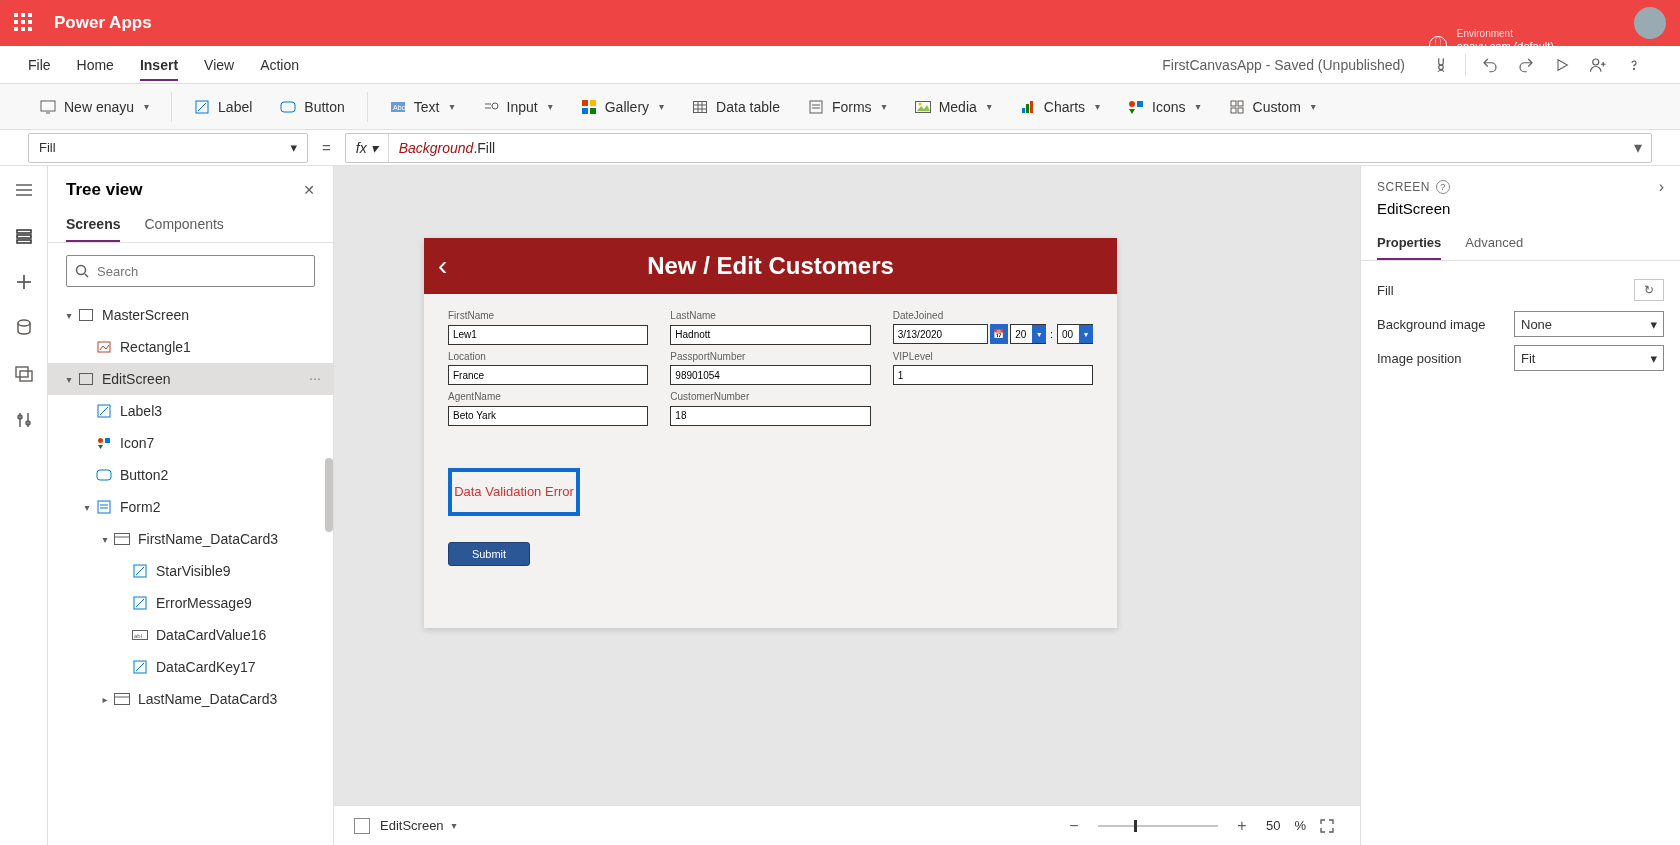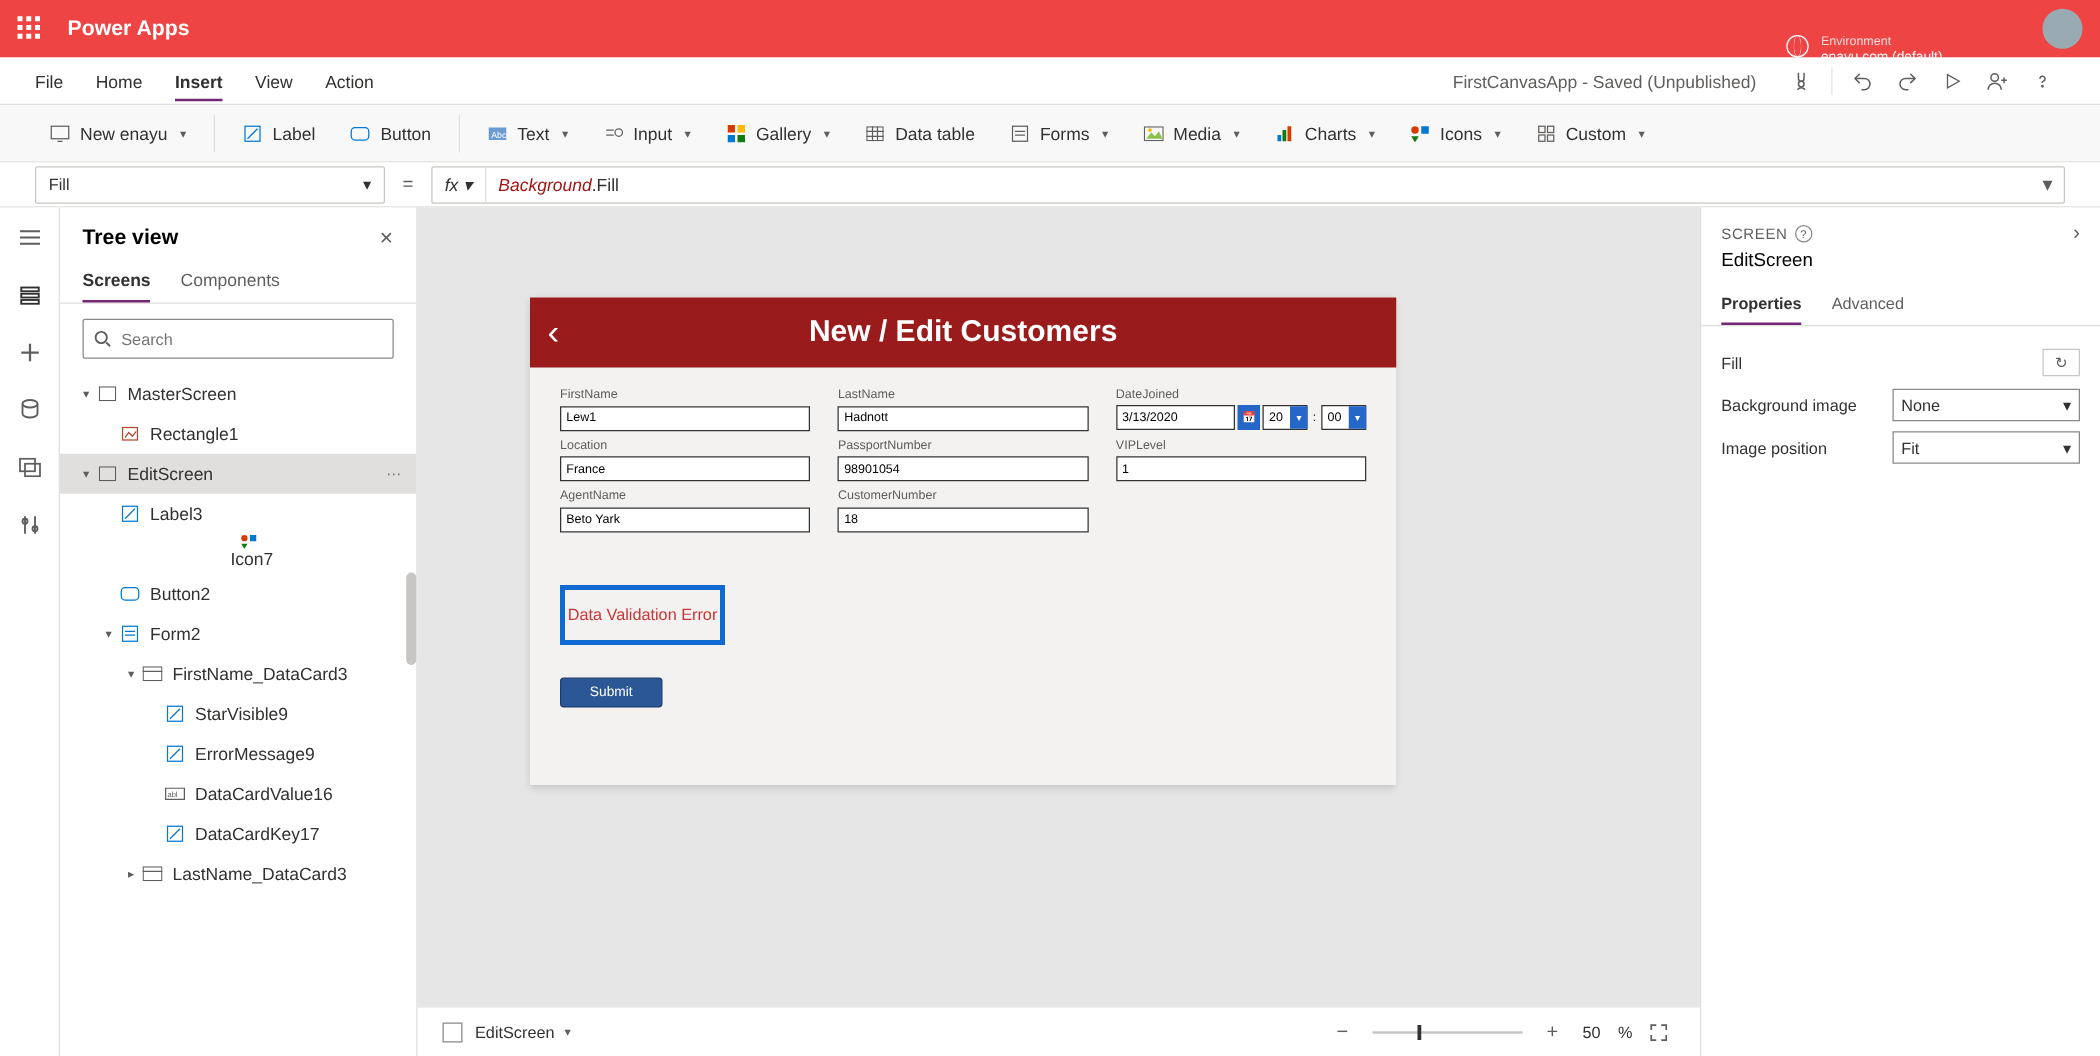--- a/index.html
+++ b/index.html
@@ -3,21 +3,21 @@
 <meta charset="utf-8">
 <style>
 * { box-sizing: border-box; margin: 0; padding: 0; font-family: "Segoe UI", Arial, sans-serif; }
 body { width: 1680px; height: 845px; overflow: hidden; background: #f3f2f1; }
 
 
 .top-bar { height: 46px; background: #ef4444; display: flex; align-items: center; padding: 0 14px; color: #fff; }
 .waffle { width: 20px; height: 20px; cursor: pointer; display: grid; grid-template-columns: repeat(3,4px); grid-template-rows: repeat(3,4px); gap: 3px; margin-right: 20px;}
 .waffle span { background: #fff; width: 4px; height: 4px; }
 .app-title { font-size: 17px; font-weight: 600; flex: 1; }
-.env-block { display: flex; align-items: flex-start; gap: 10px; margin-right: 40px; margin-top: 36px; }
+.env-block { display: flex; align-items: flex-end; gap: 10px; margin-right: 40px; margin-top: 36px; }
 .env-block .globe { width: 18px; height: 18px; border: 1.5px solid #fff; border-radius: 50%; position: relative; }
 .env-block .globe::before { content:''; position:absolute; inset:0; border-left:1.5px solid #fff; border-right:1.5px solid #fff; border-radius:50%; transform: scaleX(0.4);}
 .env-text { font-size: 11px; line-height: 1.2; }
 .env-text .env-label { opacity: 0.8; font-size: 10px; }
 .avatar { width: 32px; height:32px; border-radius:50%; background:#9aaab2; margin-left: 40px; }
 
 
 .menu-row { height: 38px; background: #fff; border-bottom: 1px solid #e1dfdd; display: flex; align-items: center; padding: 0 28px; font-size: 14px; color:#323130; }
 .menu-row .m-item { margin-right: 26px; cursor:pointer; padding: 8px 0; }
 .menu-row .m-item.active { font-weight:600; border-bottom: 2px solid #742774; padding-bottom:6px;}
@@ -434,21 +434,21 @@
         <div class="tree-node" style="padding-left: 32px;">
           <span class="tn-chev"></span>
           <span class="tn-ico">
             <svg width="14" height="14">
               <rect x="1" y="1" width="12" height="12" fill="none" stroke="#0078d4"></rect>
               <line x1="3" y1="11" x2="11" y2="3" stroke="#0078d4"></line>
             </svg>
           </span>
           <span class="tn-label">Label3</span>
         </div>
-        <div class="tree-node" style="padding-left: 32px; flex-direction: column;">
+        <div class="tree-node" style="padding-left: 32px;">
           <span class="tn-chev"></span>
           <span class="tn-ico">
             <svg width="14" height="12">
               <circle cx="3.5" cy="3.5" r="2.5" fill="#d83b01"></circle>
               <rect x="8" y="1" width="5" height="5" fill="#0078d4"></rect>
               <polygon points="3.5,12 1,8 6,8" fill="#107c10"></polygon>
             </svg>
           </span>
           <span class="tn-label">Icon7</span>
         </div>

